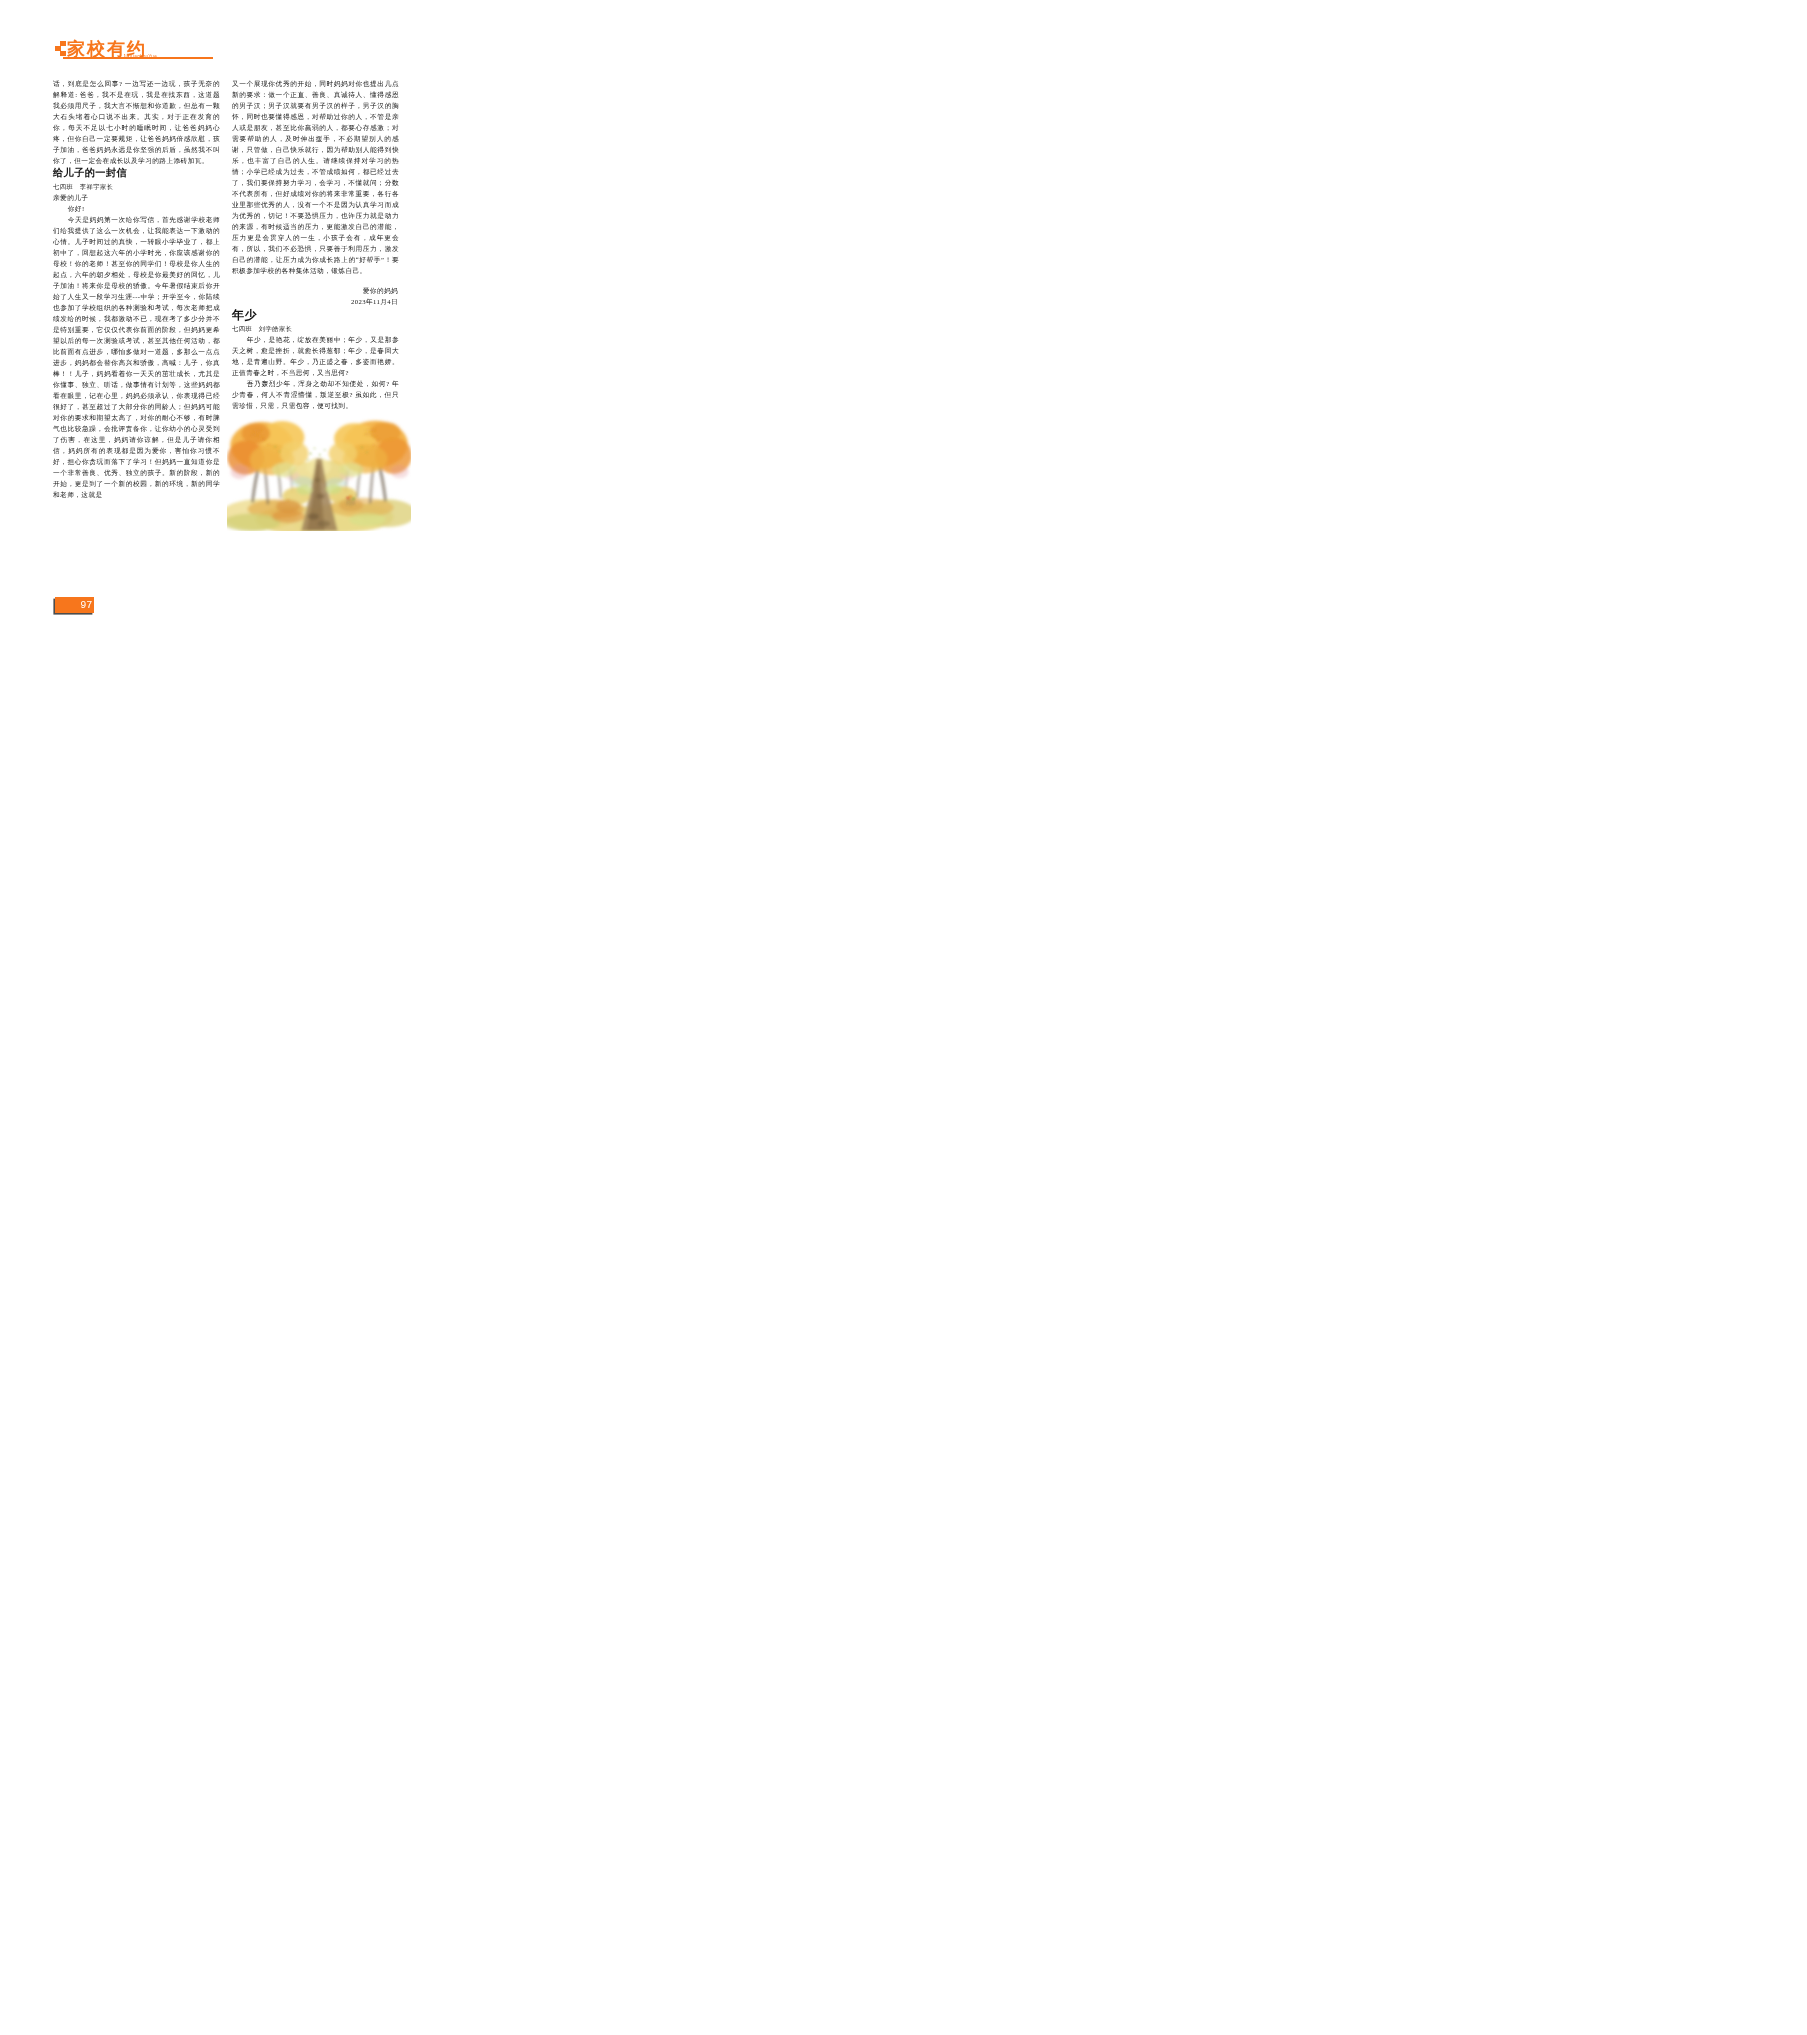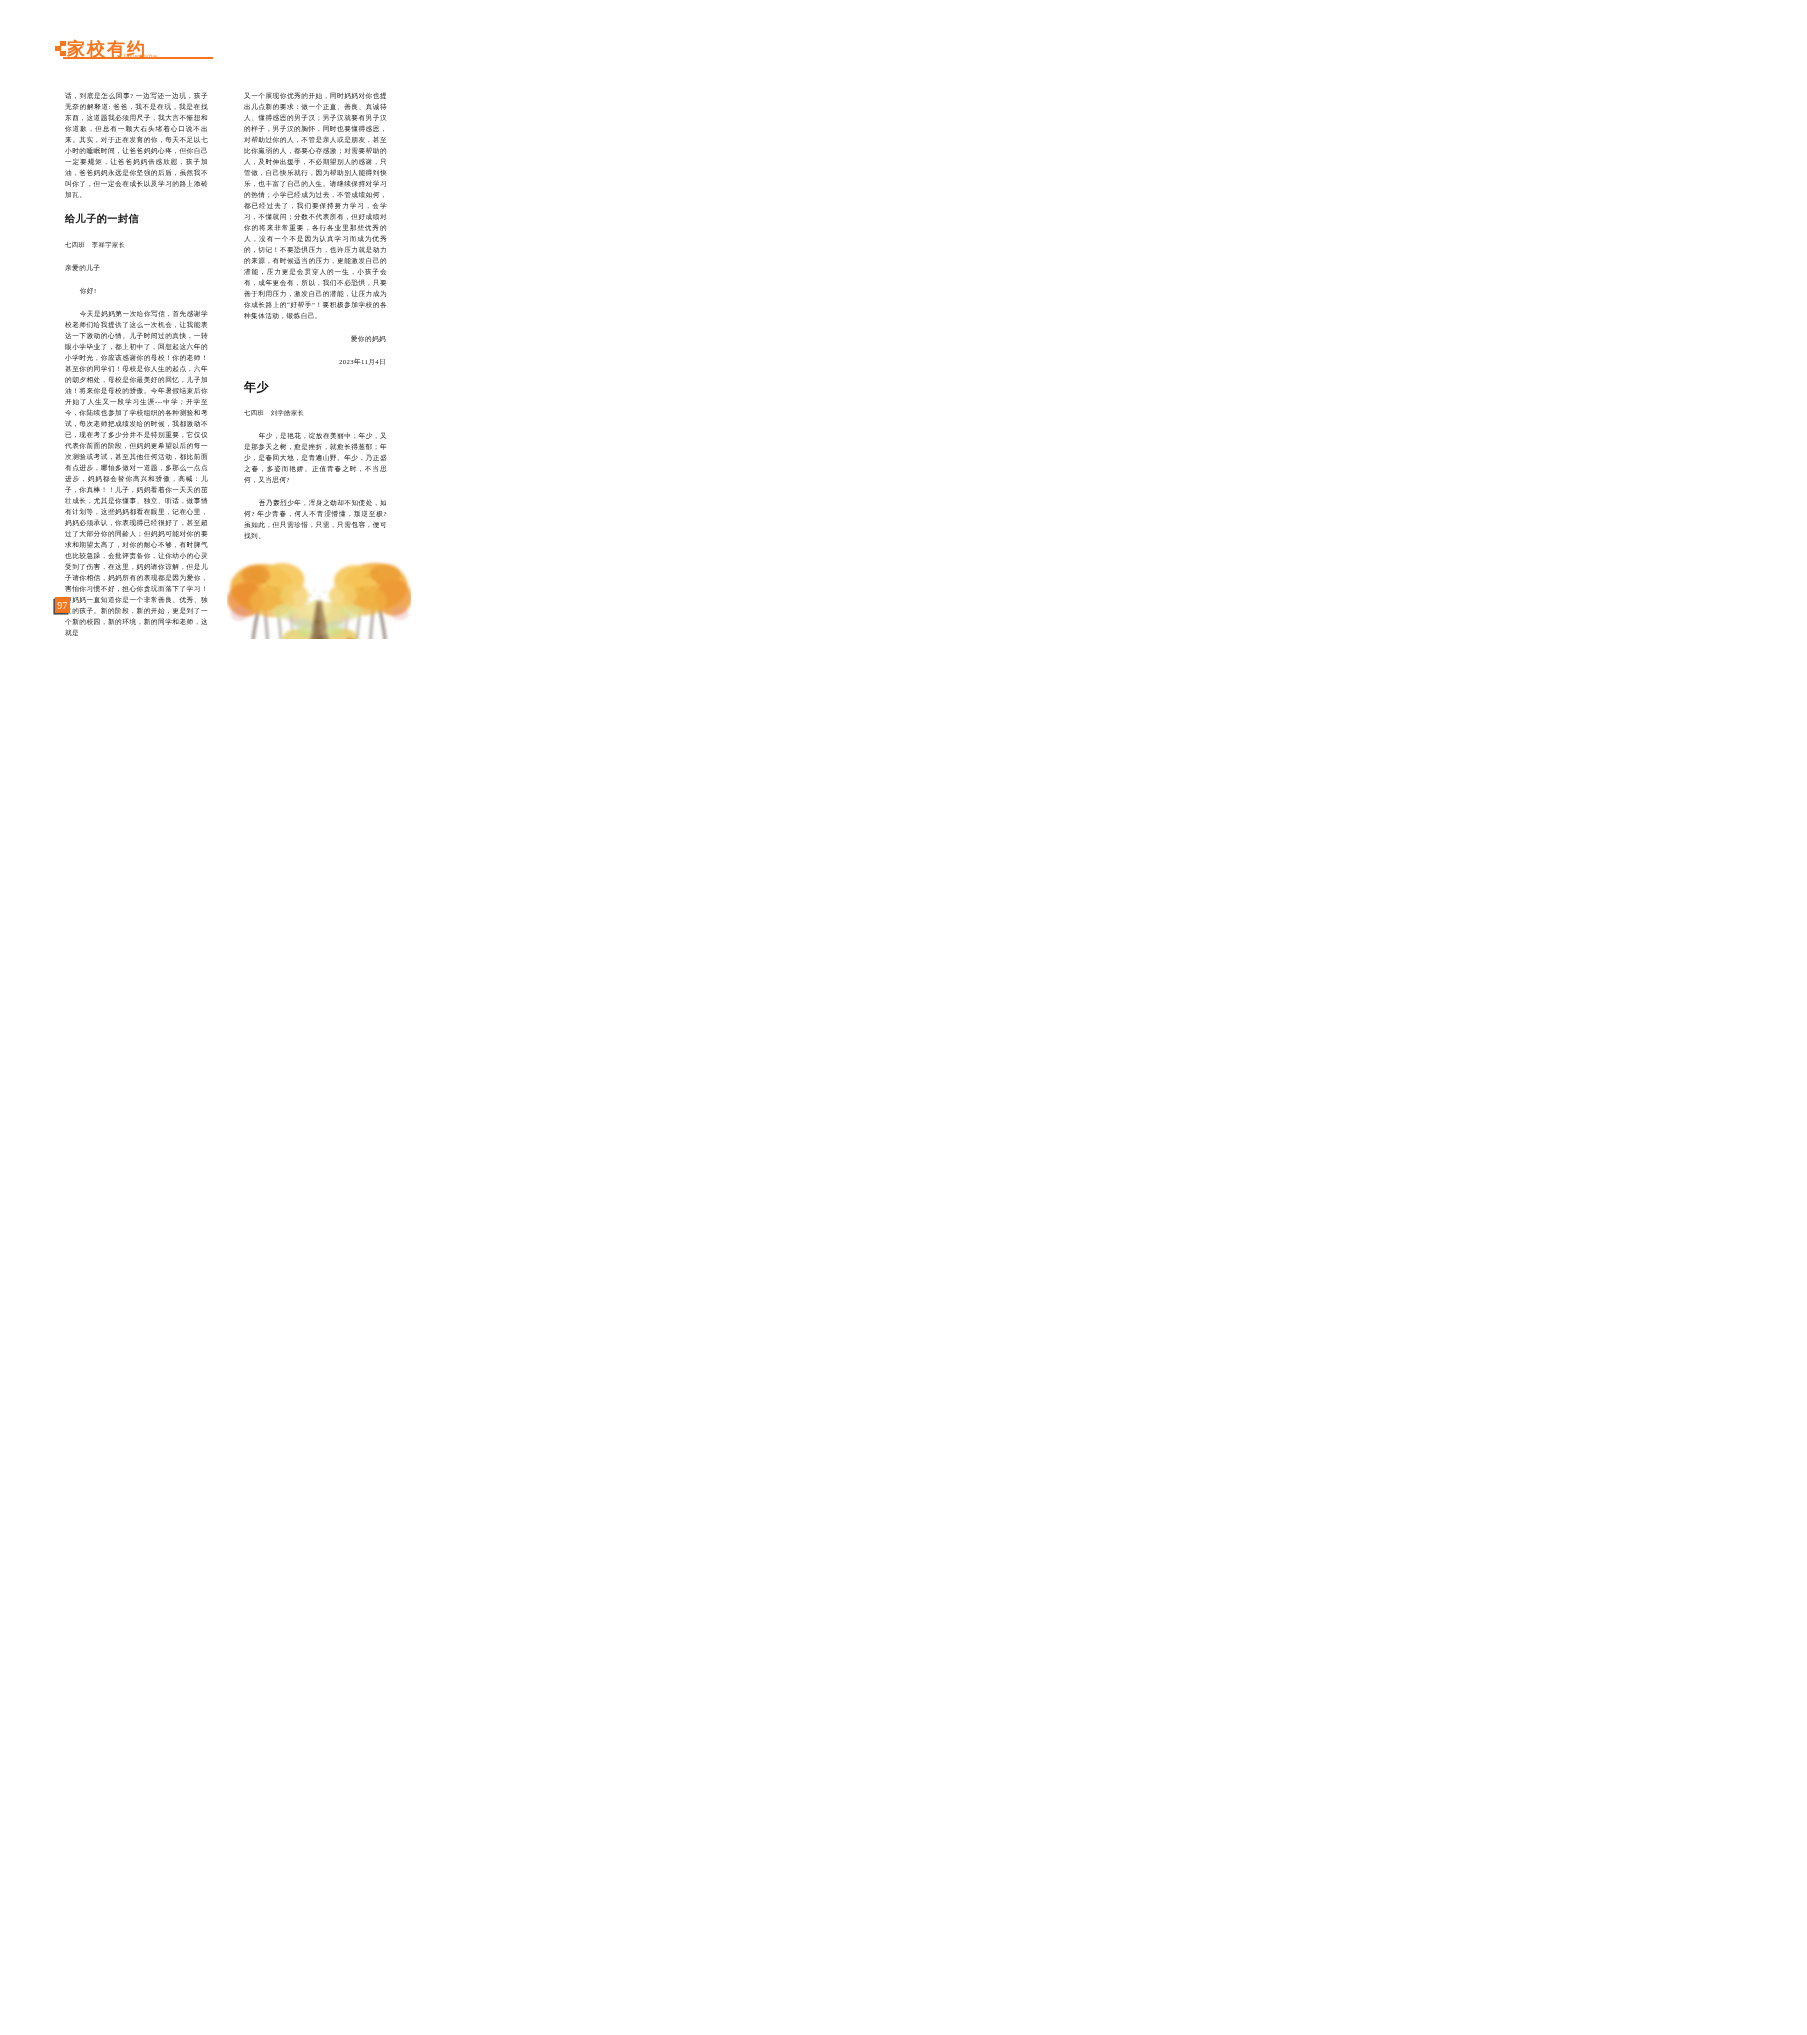--- a/index.html
+++ b/index.html
@@ -33,21 +33,21 @@
     font-size:4.7px;color:var(--accent);letter-spacing:0.2px;
   }
   .brand-rule{
     position:absolute;left:63px;top:57px;width:150px;height:2px;
     background:var(--accent);
   }
   
   .col{position:absolute;width:167px;font-size:6.7px;line-height:11px;}
   .col-left{left:53px;top:78px;}
   .col-right{left:232px;top:78px;}
-  .col p{margin:12px;text-align:justify;text-justify:inter-character;letter-spacing:0.4px;}
+  .col p{margin:0;text-align:justify;text-justify:inter-character;letter-spacing:0.4px;}
   p.flush{text-indent:0;}
   p.ind{text-indent:2.2em;}
   .art-title{
     margin:23px 0 13px 0;
     text-align:center;font-size:10.2px;font-weight:bold;
     letter-spacing:1.6px;line-height:14.7px;text-indent:0;
   }
   .art-byline{
     margin:0 0 8.1px 0;text-align:center;
     font-size:6.3px;letter-spacing:0.4px;text-indent:0;
@@ -59,23 +59,24 @@
     text-align:center;font-size:12px;font-weight:bold;
     letter-spacing:3.3px;line-height:16.3px;text-indent:0;
   }
   .essay-byline{margin:0 0 7.3px 0;}
   
   .illo{margin:4.1px 0 0 -4.9px;width:184px;height:116px;}
   
   .pagenum{
     position:absolute;left:55px;top:597px;
     width:14.7px;height:16px;background:var(--accent);
-    color:#ffffff;font-family:Liberation Serif, serif;
+    color:#ffffff;font-family:Liberation Mono, monospace;
     font-size:10.2px;display:flex;align-items:center;justify-content:center;
     box-shadow:-1.6px 1.6px 0 var(--shadow);
+    padding-left:24px;
   }
 </style>
 </head>
 <body>
 
 <div class="page">
 
   <div class="masthead">
     <span class="logo-sq s-top"></span>
     <span class="logo-sq s-left"></span>

